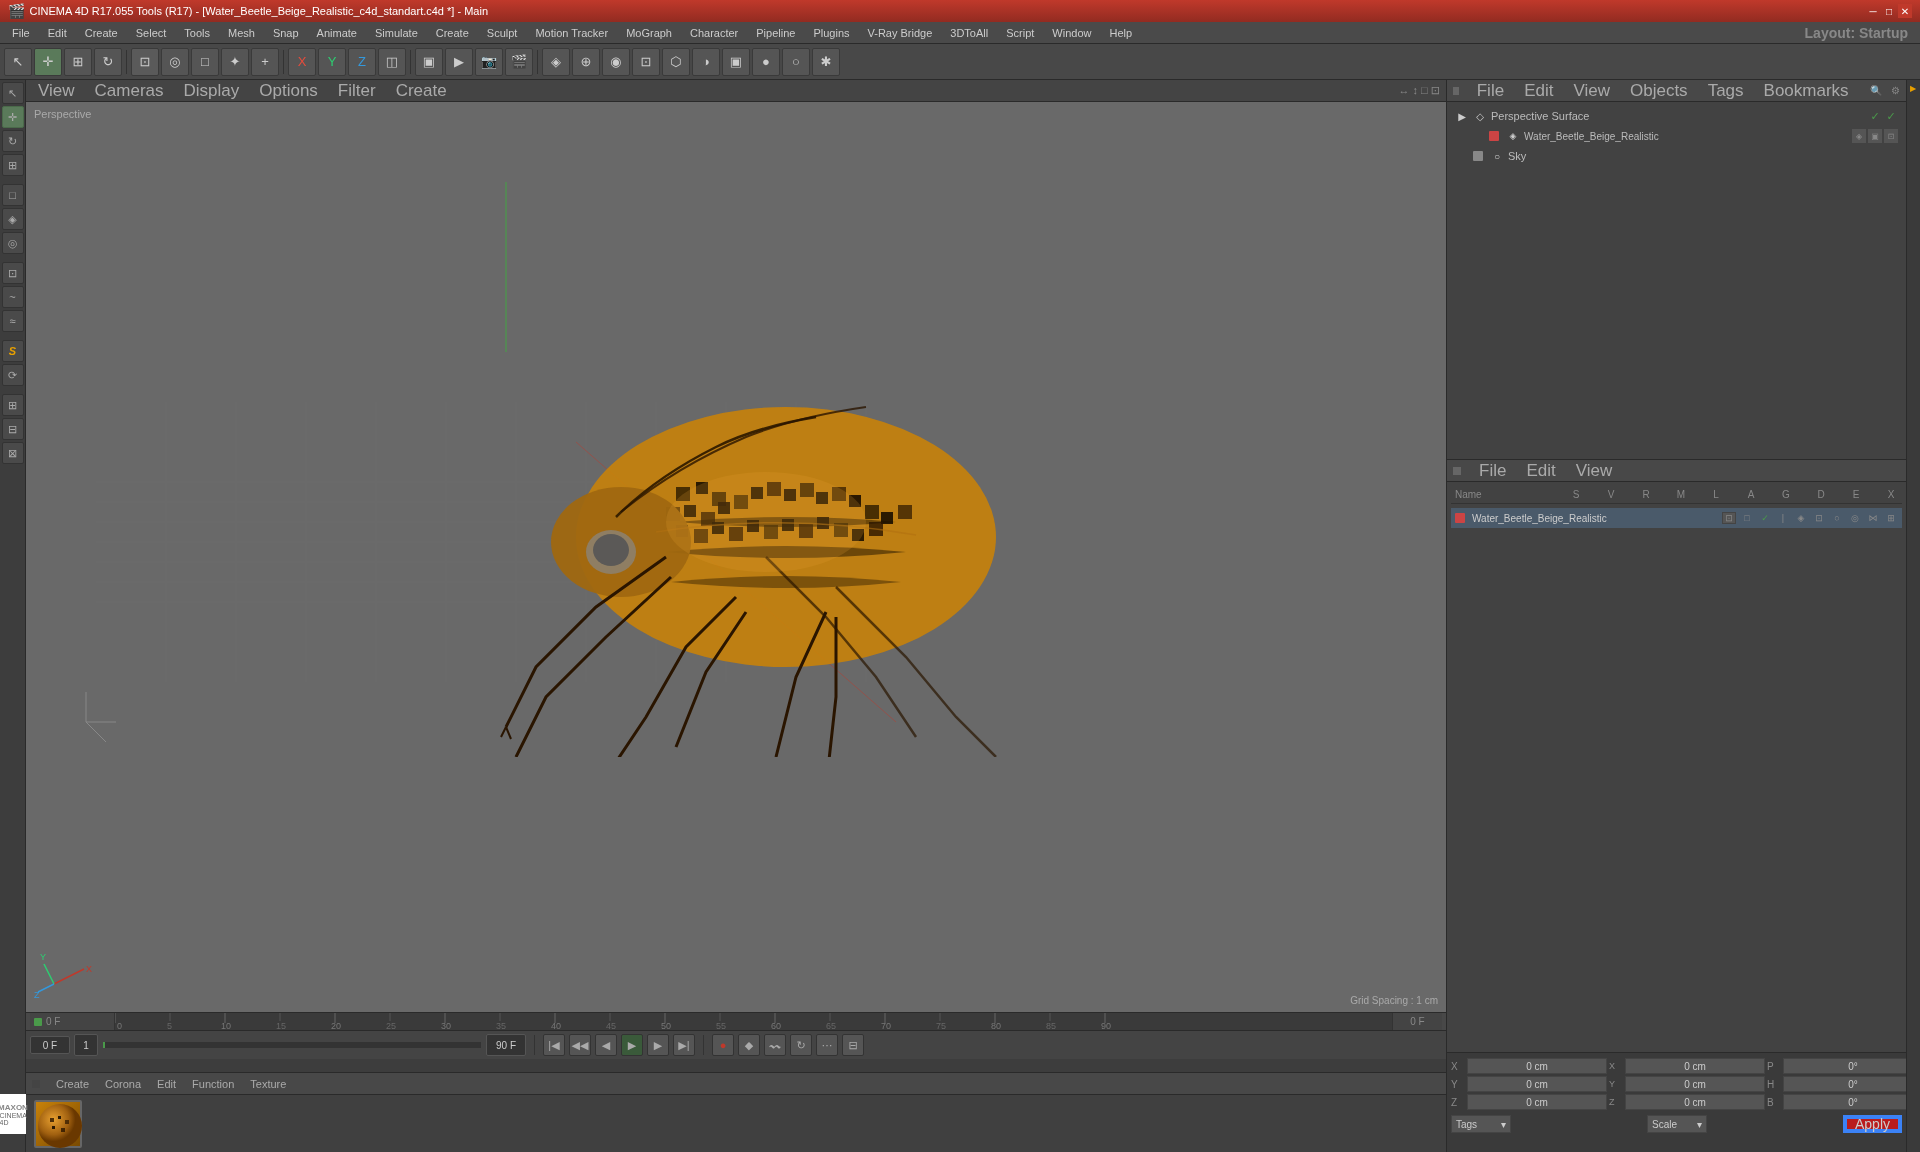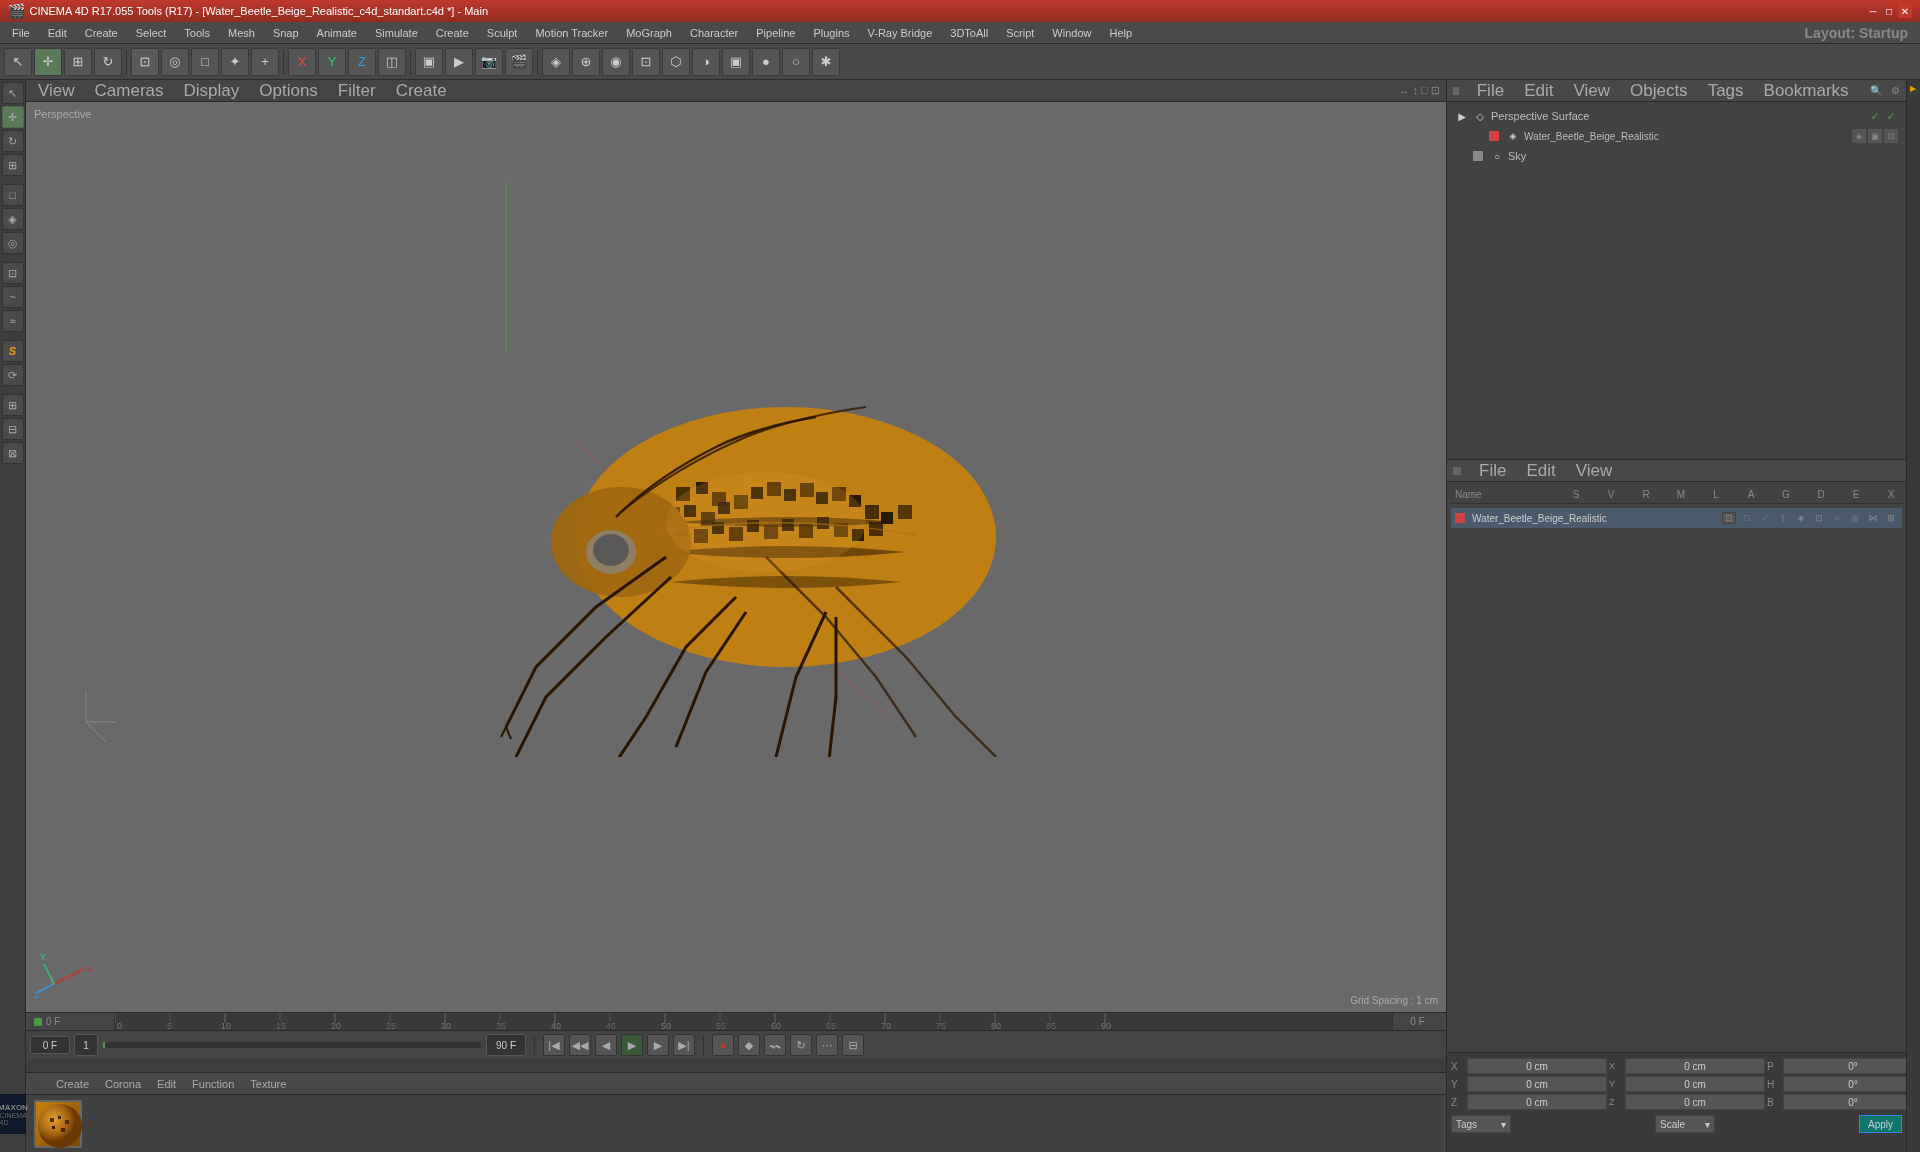--- a/index.html
+++ b/index.html
@@ -425,24 +425,24 @@
       font-size: 10px;
       padding: 0 4px;
       cursor: pointer;
       min-width: 60px;
       display: flex;
       align-items: center;
       justify-content: space-between;
     }
     .apply-btn {
       height: 18px;
-      background: #0f766e;
-      border: 1px solid #3b82f6;
+      background: #b91c1c;
+      border: 4px solid #3b82f6;
       color: #ccc;
-      font-size: 10px;
+      font-size: 14px;
       padding: 0 8px;
       cursor: pointer;
       display: flex;
       align-items: center;
     }
 
     
     #far-right {
       width: 14px;
       background: #3a3a3a;
@@ -460,21 +460,21 @@
       writing-mode: vertical-rl;
       text-orientation: mixed;
       padding: 2px;
     }
     #maxon-logo {
       position: absolute;
       bottom: 18px;
       left: 0;
       width: 26px;
       height: 40px;
-      background: #0f172a;
+      background: #ffffff;
       display: flex;
       flex-direction: column;
       align-items: center;
       justify-content: center;
       font-size: 7px;
       color: #888;
     }
   </style>
 </head>
 <body>

